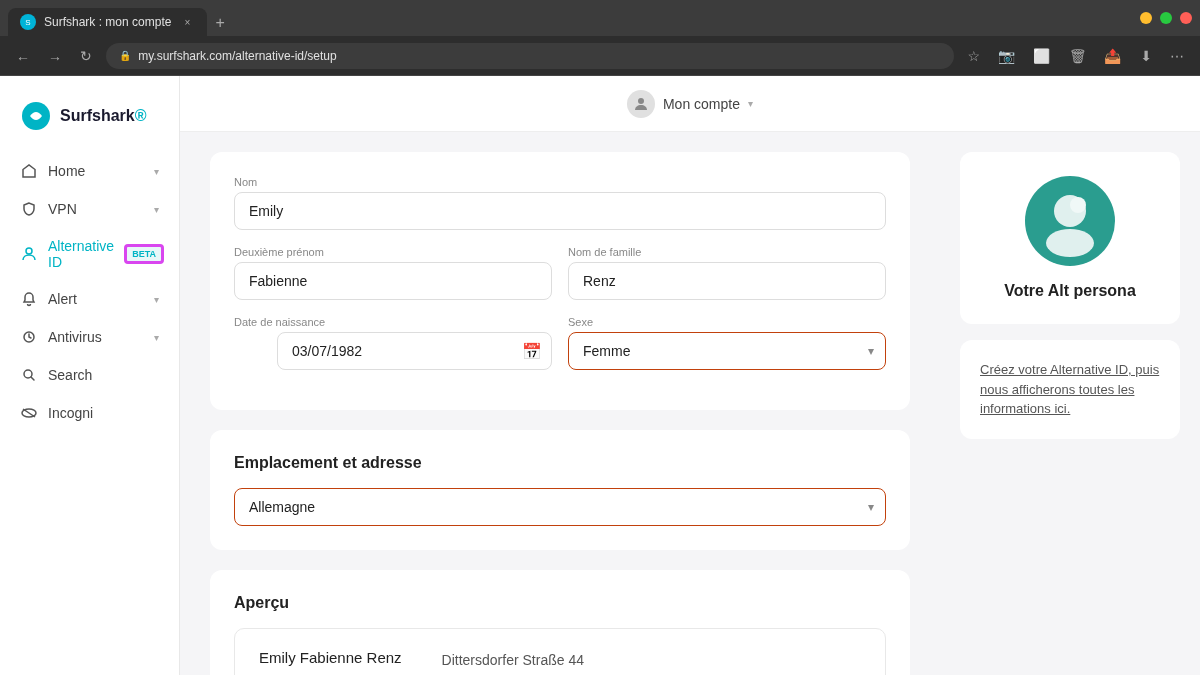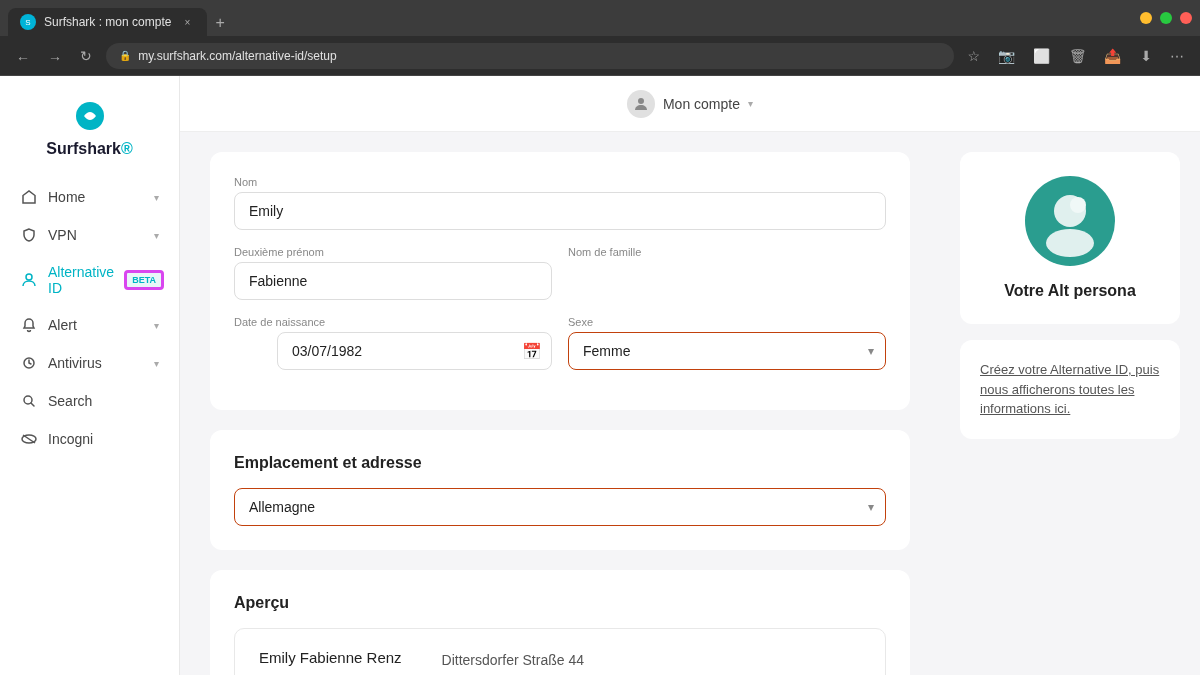--- a/index.html
+++ b/index.html
@@ -22,21 +22,21 @@
     .address-lock { color: #aaa; font-size: 10px; }
     .address-text { color: #e0e0e0; font-size: 12px; }
     .toolbar-icons { display: flex; gap: 10px; align-items: center; }
     .toolbar-icon { color: #aaa; font-size: 14px; cursor: pointer; padding: 4px; }
 
     
     .app-container { display: flex; height: calc(675px - 76px); background: #fff; }
 
     
     .sidebar { width: 180px; background: #fff; border-right: 1px solid #e8e8e8; padding: 16px 0; flex-shrink: 0; }
-    .sidebar-logo { display: flex; align-items: center; gap: 8px; padding: 8px 20px 20px; flex-direction: column; }
+    .sidebar-logo { display: flex; align-items: center; gap: 8px; padding: 8px 20px 20px; }
     .logo-icon { width: 32px; height: 32px; }
     .logo-text { font-size: 16px; font-weight: 700; color: #1a1a2e; }
     .logo-text span { color: #00b4c5; }
     .sidebar-item { display: flex; align-items: center; gap: 10px; padding: 10px 20px; cursor: pointer; color: #444; font-size: 14px; border-radius: 0; }
     .sidebar-item.active { color: #00b4c5; }
     .sidebar-item-icon { width: 18px; height: 18px; display: flex; align-items: center; justify-content: center; font-size: 14px; flex-shrink: 0; }
     .sidebar-item-label { flex: 1; }
     .sidebar-chevron { font-size: 10px; color: #aaa; }
     .beta-badge { background: #e8f7f8; color: #00b4c5; font-size: 9px; font-weight: 700; padding: 2px 5px; border-radius: 4px; border: 3px solid #d946ef; }
 
@@ -228,20 +228,21 @@
             <input class="field-input" type="text" value="Emily" style="">
           </div>
 
           <div class="form-row">
             <div class="form-field">
               <label class="field-label">Deuxième prénom</label>
               <input class="field-input" type="text" value="Fabienne" style="">
             </div>
             <div class="form-field">
               <label class="field-label">Nom de famille</label>
+              <input class="field-input" type="text" value="Renz" style="">
             </div>
           </div>
 
           <div class="form-row">
             <div class="form-field">
               <label class="field-label">Date de naissance</label>
               <div class="field-input-with-icon">
                 <input class="field-input" type="text" value="03/07/1982" style="">
                 <span class="field-input-calendar">📅</span>
               </div>

